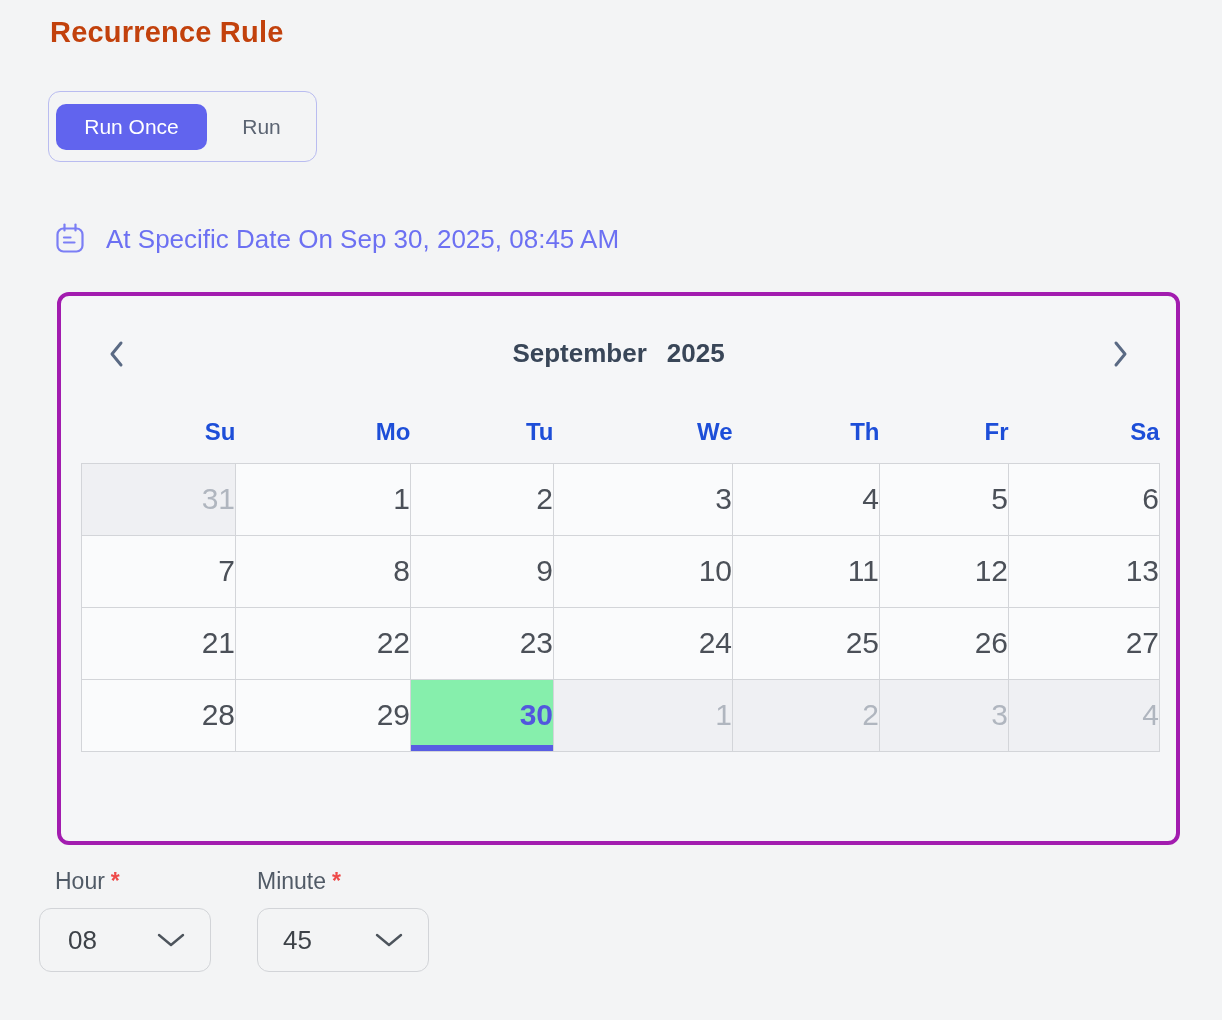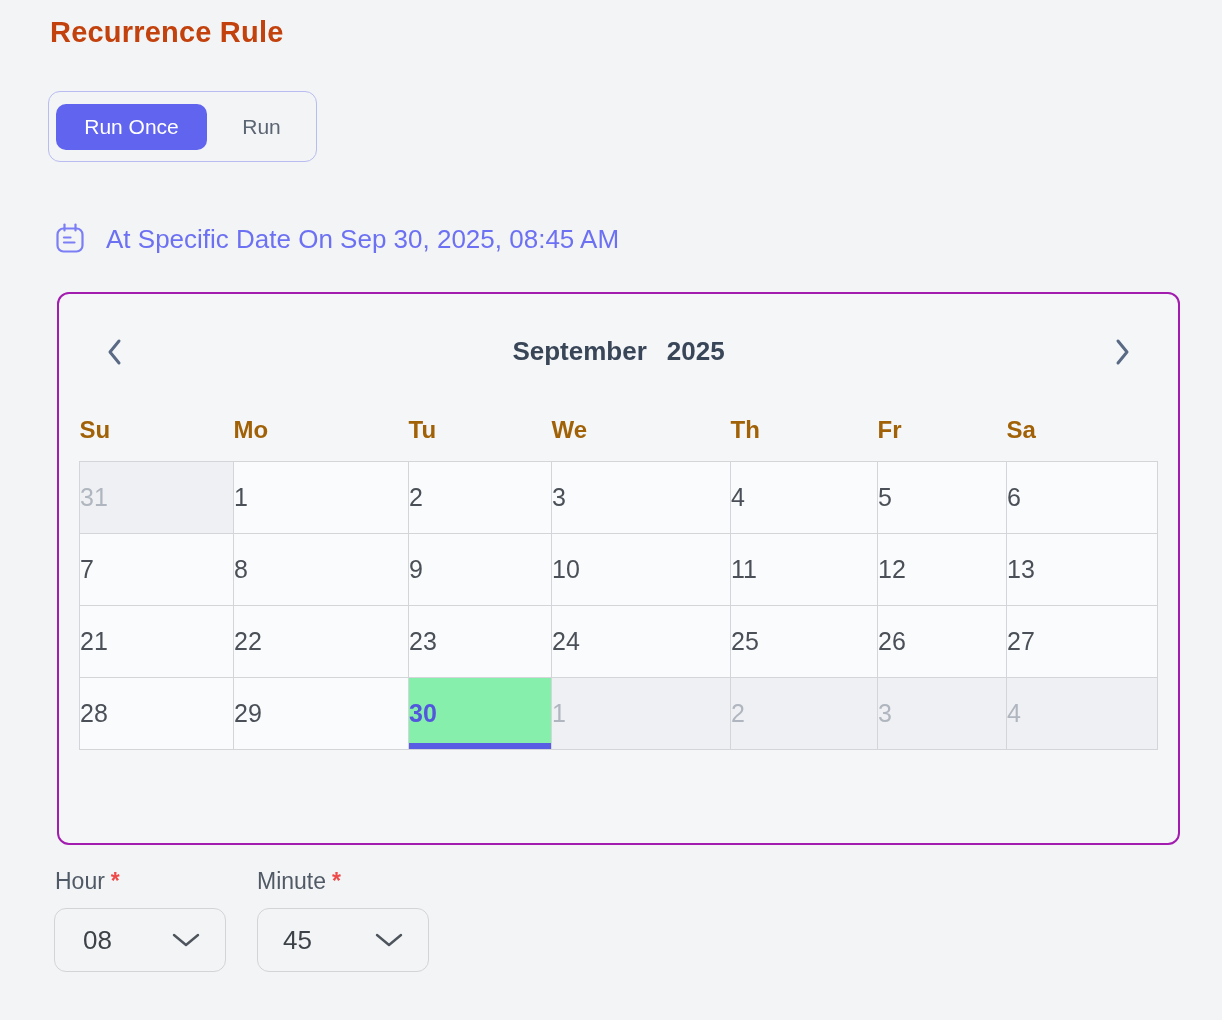--- a/index.html
+++ b/index.html
@@ -45,48 +45,48 @@
     display:flex; align-items:center; gap:18px;
     cursor:pointer;
   }
   .schedule-link .label { font-size:26px; color:#6c70f2; }
 
   
   .calendar-card {
     position:absolute; left:57px; top:292px;
     width:1123px; height:553px;
     background:#f5f6f8;
-    border:2px solid #a21caf; border-radius:12px;
+    border:4px solid #a21caf; border-radius:12px;
   }
   .cal-nav {
     position:absolute; top:36px; width:44px; height:44px;
     background:transparent; border:none; cursor:pointer;
     display:flex; align-items:center; justify-content:center;
   }
   .cal-nav.prev { left:34px; }
   .cal-nav.next { right:34px; }
   .cal-title {
     position:absolute; top:42px; left:0; right:0;
     display:flex; justify-content:center; gap:20px;
     font-size:26px; font-weight:700; color:#394658;
   }
   table.cal-grid {
     position:absolute; left:20px; top:105px;
     width:1078px; border-collapse:collapse; table-layout:fixed;
   }
   .cal-grid thead th {
-    height:62px; vertical-align:middle; text-align:left;
-    font-size:24px; font-weight:700; color:#a16207;
+    height:62px; vertical-align:middle; text-align:right;
+    font-size:24px; font-weight:700; color:#1d4ed8;
     border:none; padding:0;
   }
   .cal-grid tbody td {
-    height:72px; text-align:left; vertical-align:middle;
+    height:72px; text-align:right; vertical-align:middle;
     border:1px solid #d3d5d9;
     background:#fafbfc;
-    font-size:25px; font-weight:500; color:#4b5058;
+    font-size:30px; font-weight:500; color:#4b5058;
     cursor:pointer;
   }
   .cal-grid tbody td.outside {
     background:#eff0f3; color:#b0b6bf; font-weight:400;
   }
   .cal-grid tbody td.selected {
     background:#86efac; color:#5257de;
     box-shadow:inset 0 -6px 0 0 #585de3;
     font-weight:bold;
   }
@@ -100,21 +100,21 @@
   .hour-label { left:55px; }
   .minute-label { left:257px; }
   .select-box {
     position:absolute; top:908px;
     width:172px; height:64px;
     border:1px solid #d2d4d8; border-radius:12px;
     background:transparent; cursor:pointer;
     display:flex; align-items:center; justify-content:space-between;
     padding:0 22px 0 25px;
   }
-  .hour-box { left:54px;padding-left:28px; }
+  .hour-box { left:39px;padding-left:28px; }
   .minute-box { left:257px;align-items:center; }
   .select-box .value { font-size:26px; color:#3d4248; }
 </style>
 </head>
 <body>
 
 <h1 class="page-title">Recurrence Rule</h1>
 
 <div class="toggle-group">
   <button class="toggle-option selected">Run Once</button>

